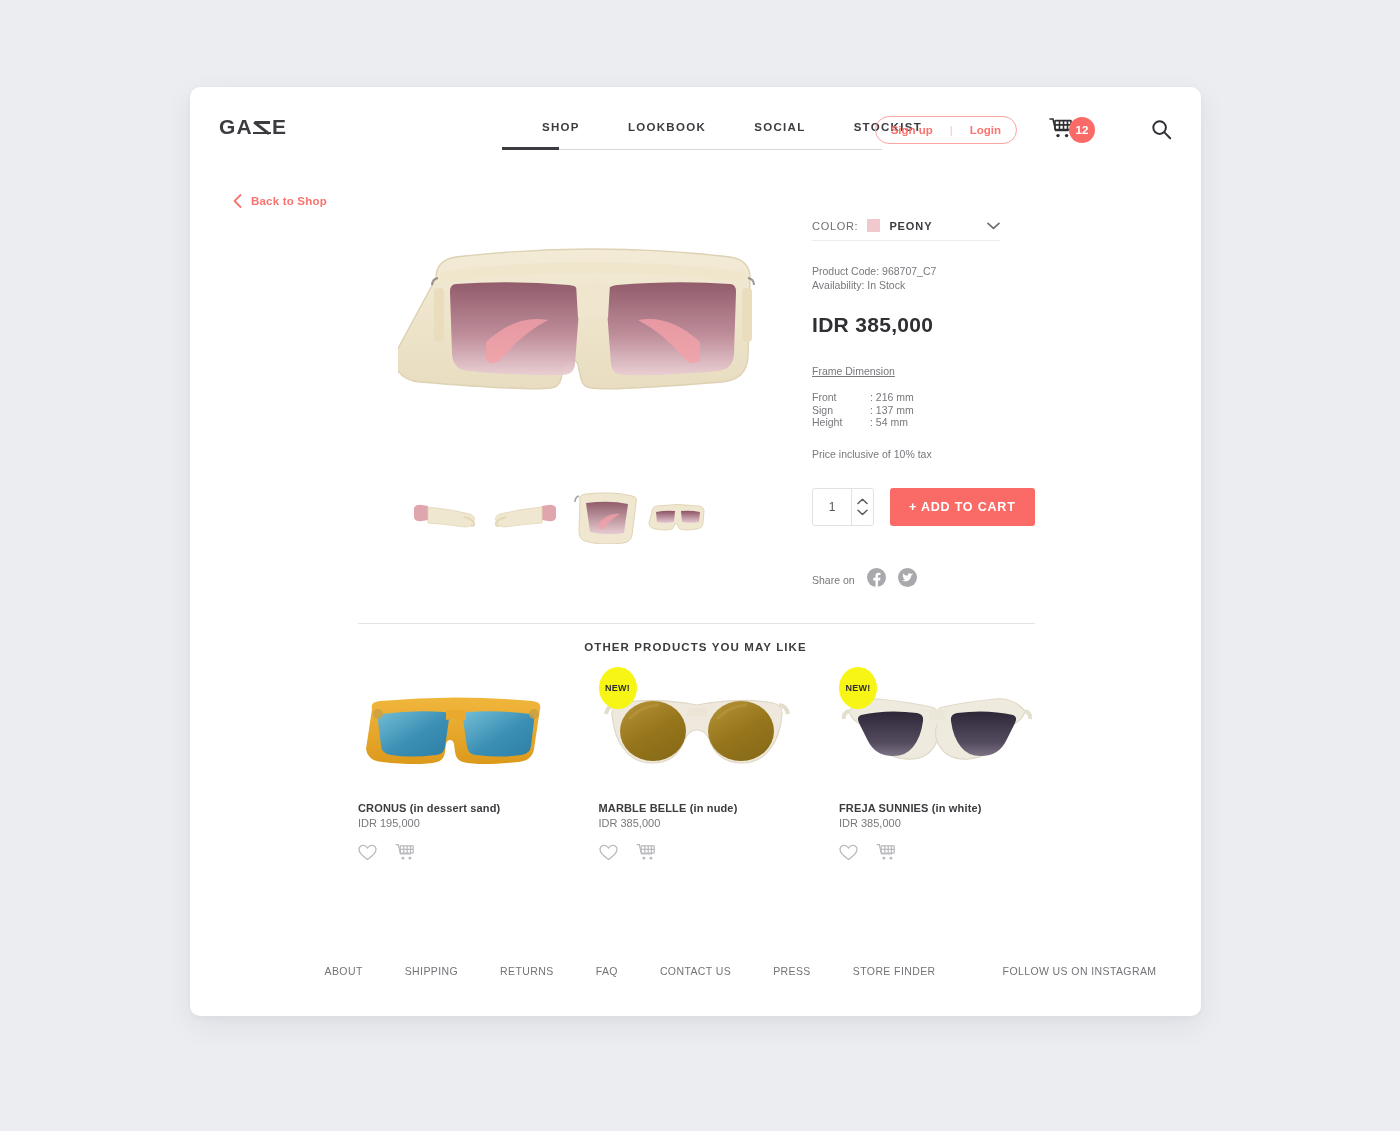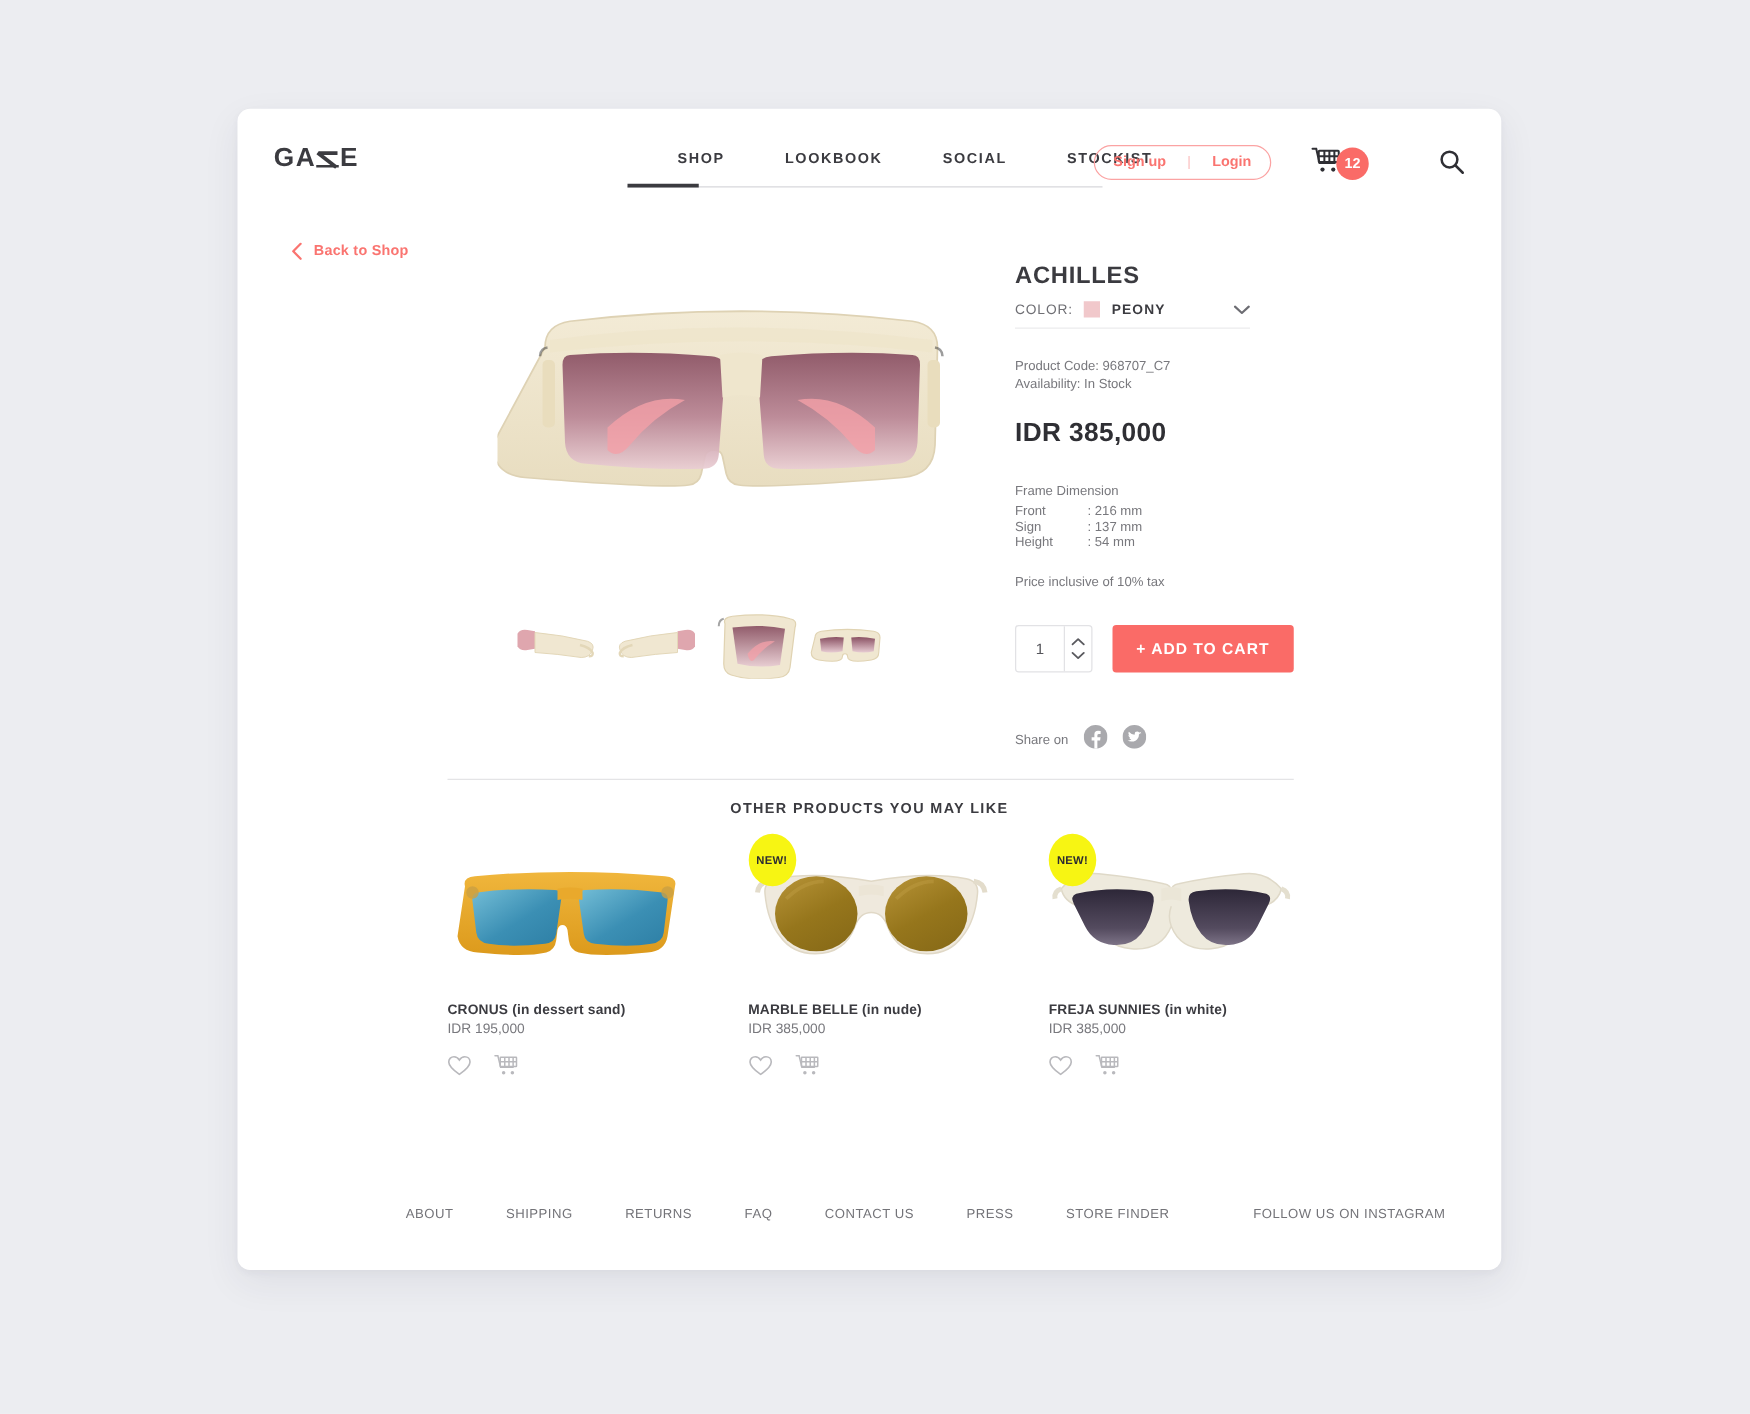--- a/index.html
+++ b/index.html
@@ -109,21 +109,21 @@
   }
   .color-label { font-size: 11px; letter-spacing: 0.7px; color: #6f6f74; font-weight: 500; }
   .swatch { width: 13px; height: 13px; background: #f1c8cb; }
   .color-name { font-size: 11px; letter-spacing: 0.9px; color: #3b3b40; font-weight: bold; }
   .chev-down { margin-left: auto; }
 
   .meta { margin-top: 23px; font-size: 10.5px; line-height: 14px; color: #78787d; }
   .price { margin-top: 21px; font-size: 21px; font-weight: bold; color: #2f2f34; letter-spacing: 0.3px; }
 
   .dims { margin-top: 28px; font-size: 10.5px; color: #78787d; line-height: 12.8px; }
-  .dims-title { margin-bottom: 3px; }
+  .dims-title { margin-bottom: 13px; text-decoration: underline; }
   .dim-row { display: flex; }
   .dim-k { width: 58px; }
   .tax { margin-top: 19px; font-size: 10.5px; color: #78787d; }
 
   .buy-row { margin-top: 28px; display: flex; align-items: center; gap: 16px; }
   .qty {
     width: 62px; height: 38px; border: 1px solid #e2e2e5; border-radius: 3px;
     display: flex; align-items: stretch; background: #fff;
   }
   .qty-val {
@@ -318,21 +318,20 @@
             </defs>
             <path d="M4 10 q0 -4 5 -5 q21 -3 42 0 q5 1 5 5 l-1 12 q0 5 -6 6 q-13 2 -17 0 q-2 -1 -2 -3 q0 -2 -2 -2 q-2 0 -2 2 q0 2 -2 3 q-4 2 -17 0 q-6 -1 -6 -6 z" fill="#f0e7d1" stroke="#e0d3b2" stroke-width="0.9"></path>
             <path d="M8 11 q10 -2 19 -1 l-1 11 q-9 2 -17 0 z" fill="url(#lensF)"></path>
             <path d="M52 11 q-10 -2 -19 -1 l1 11 q9 2 17 0 z" fill="url(#lensF)"></path>
           </svg>
         </div>
       </div>
     </div>
 
     <div class="info">
-      <div class="p-title">ACHILLES</div>
 
       <div class="color-row">
         <span class="color-label">COLOR:</span>
         <span class="swatch" style="background: rgb(241, 200, 203);"></span>
         <span class="color-name">PEONY</span>
         <span class="chev-down" style="line-height:0">
           <svg width="13" height="8" viewBox="0 0 13 8" fill="none" stroke="#6d6d73" stroke-width="1.7" stroke-linecap="round" stroke-linejoin="round">
             <path d="M1 1.3 L6.5 6.4 L12 1.3"></path>
           </svg>
         </span>

